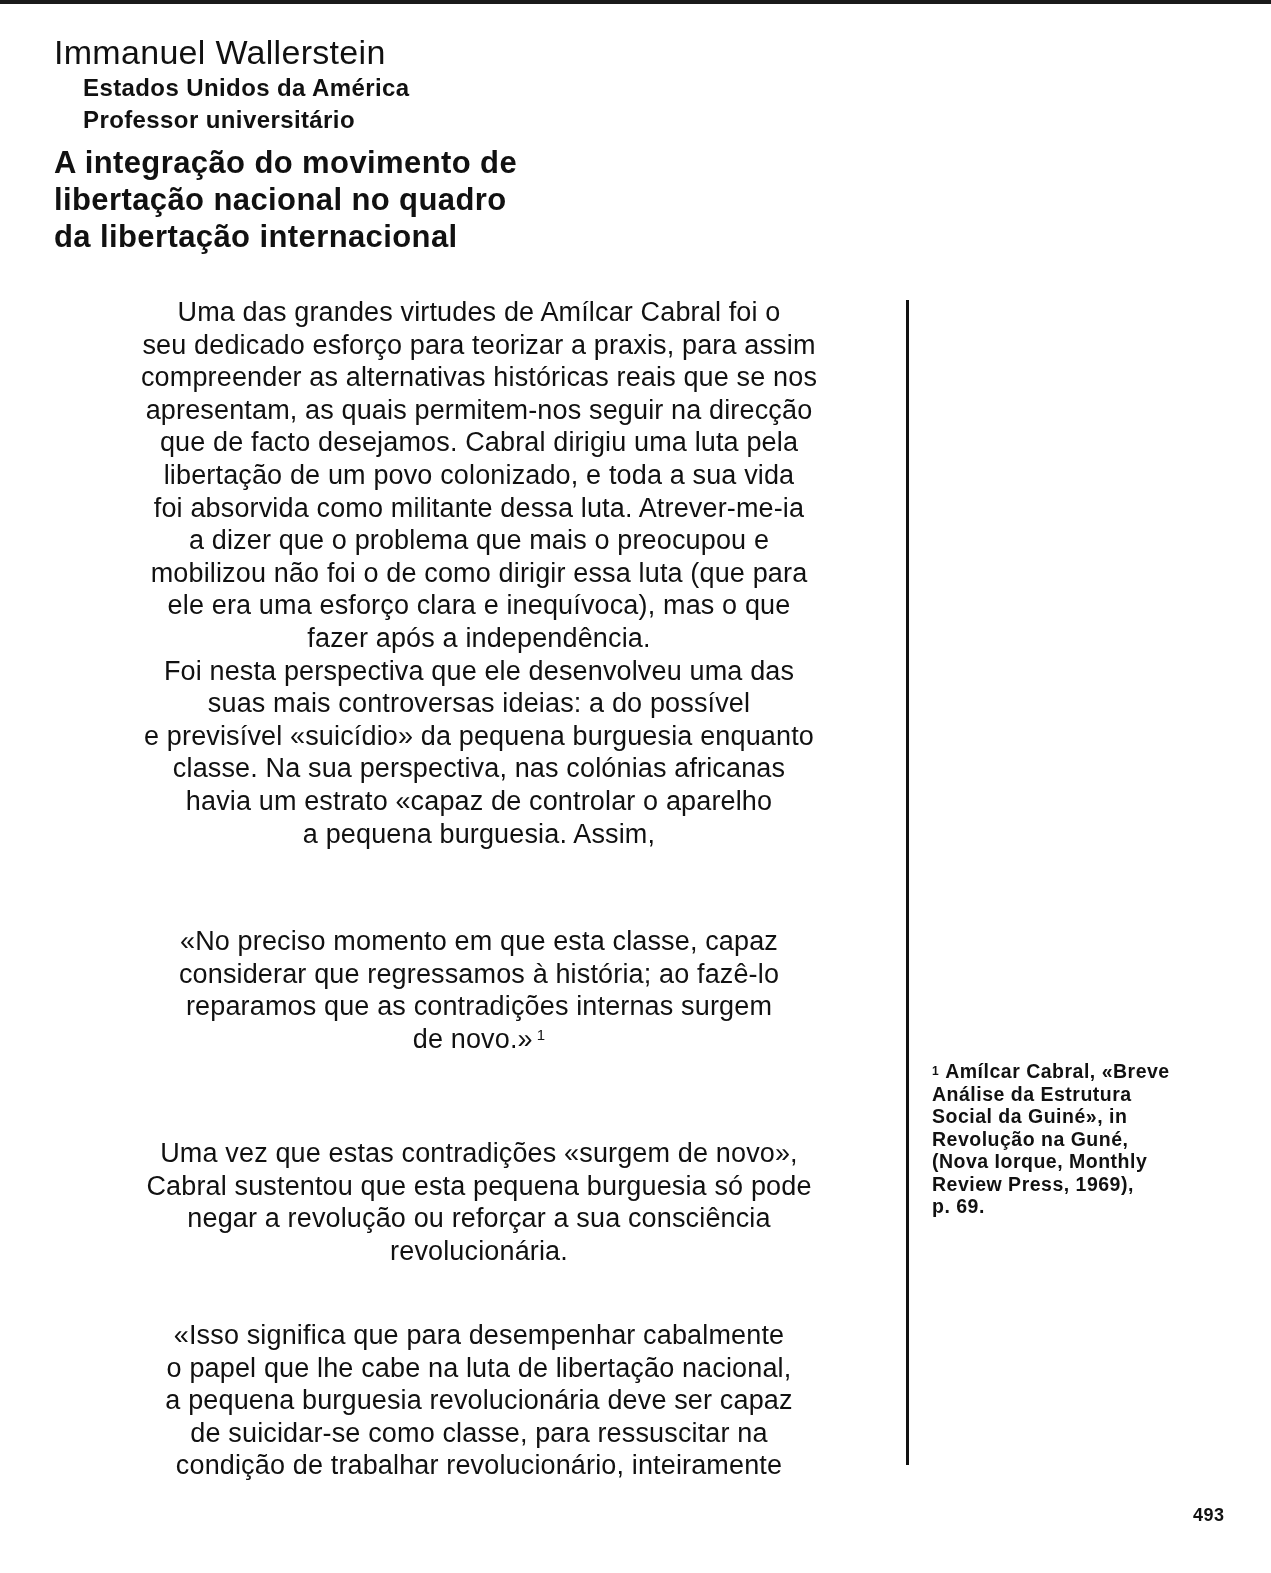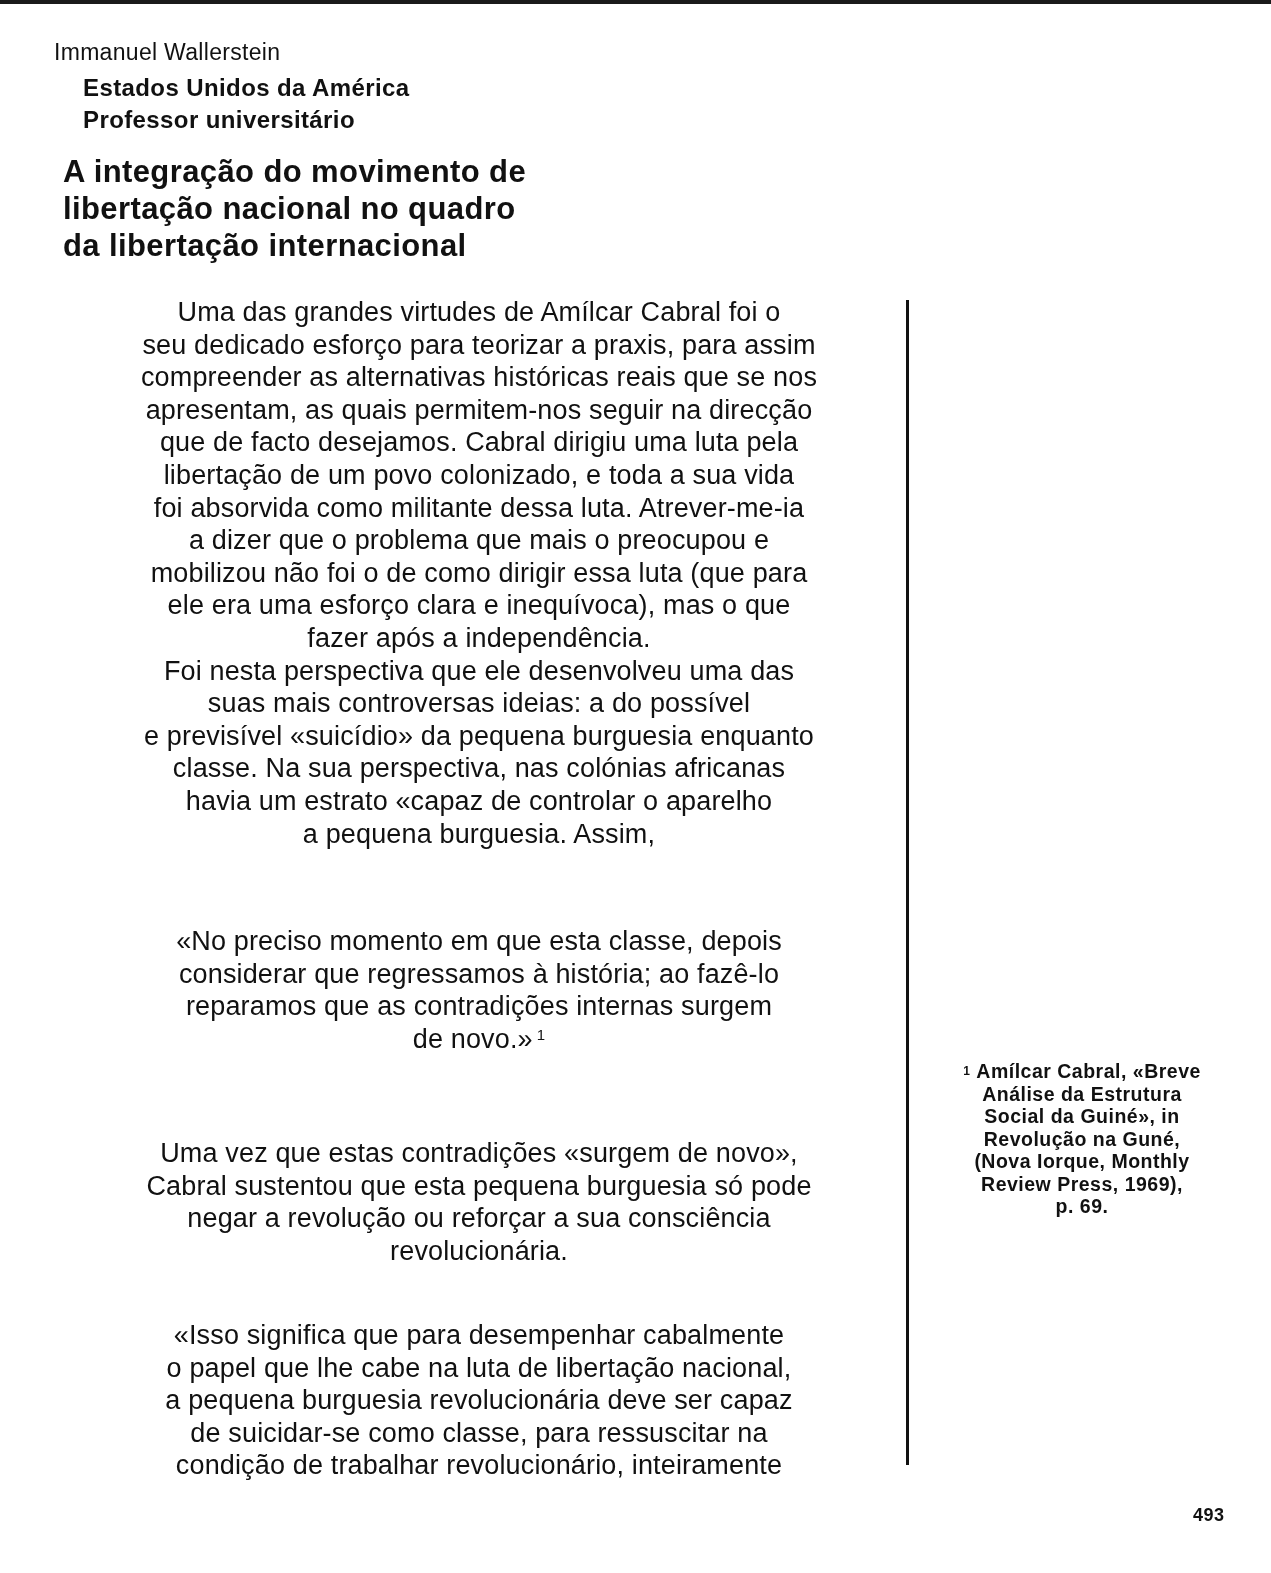--- a/index.html
+++ b/index.html
@@ -1,42 +1,42 @@
 <!DOCTYPE html>
 <html><head>
   <meta charset="utf-8">
   <style>
     html, body { margin: 0; padding: 0; background: #ffffff; }
     body {
       width: 1271px; height: 1573px; position: relative; overflow: hidden;
       font-family: "Liberation Sans", "DejaVu Sans", sans-serif; color: #111;
     }
     .top-border { position: absolute; left: 0; top: 0; width: 1271px; height: 4px; background: #1a1a1a; }
-    .author { position: absolute; left: 54px; top: 36px; font-size: 23px; line-height: 32px; letter-spacing: 0.3px; }
+    .author { position: absolute; left: 54px; top: 36px; font-size: 34px; line-height: 32px; letter-spacing: 0.3px; }
     .meta { position: absolute; left: 54px; font-size: 24px; font-weight: bold; line-height: 24px; letter-spacing: 0.4px; margin-left: 29px; }
     .meta.country { top: 76px; }
     .meta.role { top: 108px; }
     .title {
       position: absolute; left: 54px; top: 144px; width: 600px;
-      font-size: 31px; font-weight: bold; line-height: 37px; letter-spacing: 0.4px; margin: 9px;
+      font-size: 31px; font-weight: bold; line-height: 37px; letter-spacing: 0.4px; margin: 0;
     }
     .title span { display: block; white-space: nowrap; }
     .body-block { position: absolute; left: 54px; width: 850px; font-size: 27px; line-height: 32.6px; letter-spacing: 0.15px; text-align: center; }
     .body-block span.line { display: block; white-space: nowrap; }
     .p1 { top: 296px; }
     .q1 { top: 925px; }
     .p2 { top: 1137px; }
     .q2 { top: 1307px; margin-top: 12px; }
     sup.fnref { font-size: 15px; vertical-align: top; position: relative; top: -4px; margin-left: 4px; }
     .rule { position: absolute; left: 906px; top: 300px; width: 3px; height: 1165px; background: #111; }
     .footnote {
       position: absolute; left: 932px; top: 1060px; width: 300px;
       font-size: 19.5px; line-height: 22.5px; letter-spacing: 0.5px; font-weight: bold;
     }
-    .footnote span.line { display: block; white-space: nowrap; text-align: center; }
+    .footnote span.line { display: block; white-space: nowrap; }
     .footnote .mark { font-size: 12px; vertical-align: top; margin-right: 6px; }
     .page-number { position: absolute; left: 1193px; top: 1505px; font-size: 18px; font-weight: bold; letter-spacing: 0.5px; }
   </style>
 </head>
 <body>
 
 <div class="top-border"></div>
 
 <div class="author">Immanuel Wallerstein</div>
 <div class="meta country">Estados Unidos da América</div>
@@ -62,21 +62,21 @@
   <span class="line">fazer após a independência.</span>
   <span class="line">Foi nesta perspectiva que ele desenvolveu uma das</span>
   <span class="line">suas mais controversas ideias: a do possível</span>
   <span class="line">e previsível «suicídio» da pequena burguesia enquanto</span>
   <span class="line">classe. Na sua perspectiva, nas colónias africanas</span>
   <span class="line">havia um estrato «capaz de controlar o aparelho</span>
   <span class="line">a pequena burguesia. Assim,</span>
 </div>
 
 <div class="body-block q1">
-  <span class="line">«No preciso momento em que esta classe, depois</span>
+  <span class="line">«No preciso momento em que esta classe, capaz</span>
   <span class="line">considerar que regressamos à história; ao fazê-lo</span>
   <span class="line">reparamos que as contradições internas surgem</span>
   <span class="line"><span>de novo.»</span><sup class="fnref">1</sup></span>
 </div>
 
 <div class="body-block p2">
   <span class="line">Uma vez que estas contradições «surgem de novo»,</span>
   <span class="line">Cabral sustentou que esta pequena burguesia só pode</span>
   <span class="line">negar a revolução ou reforçar a sua consciência</span>
   <span class="line">revolucionária.</span>

